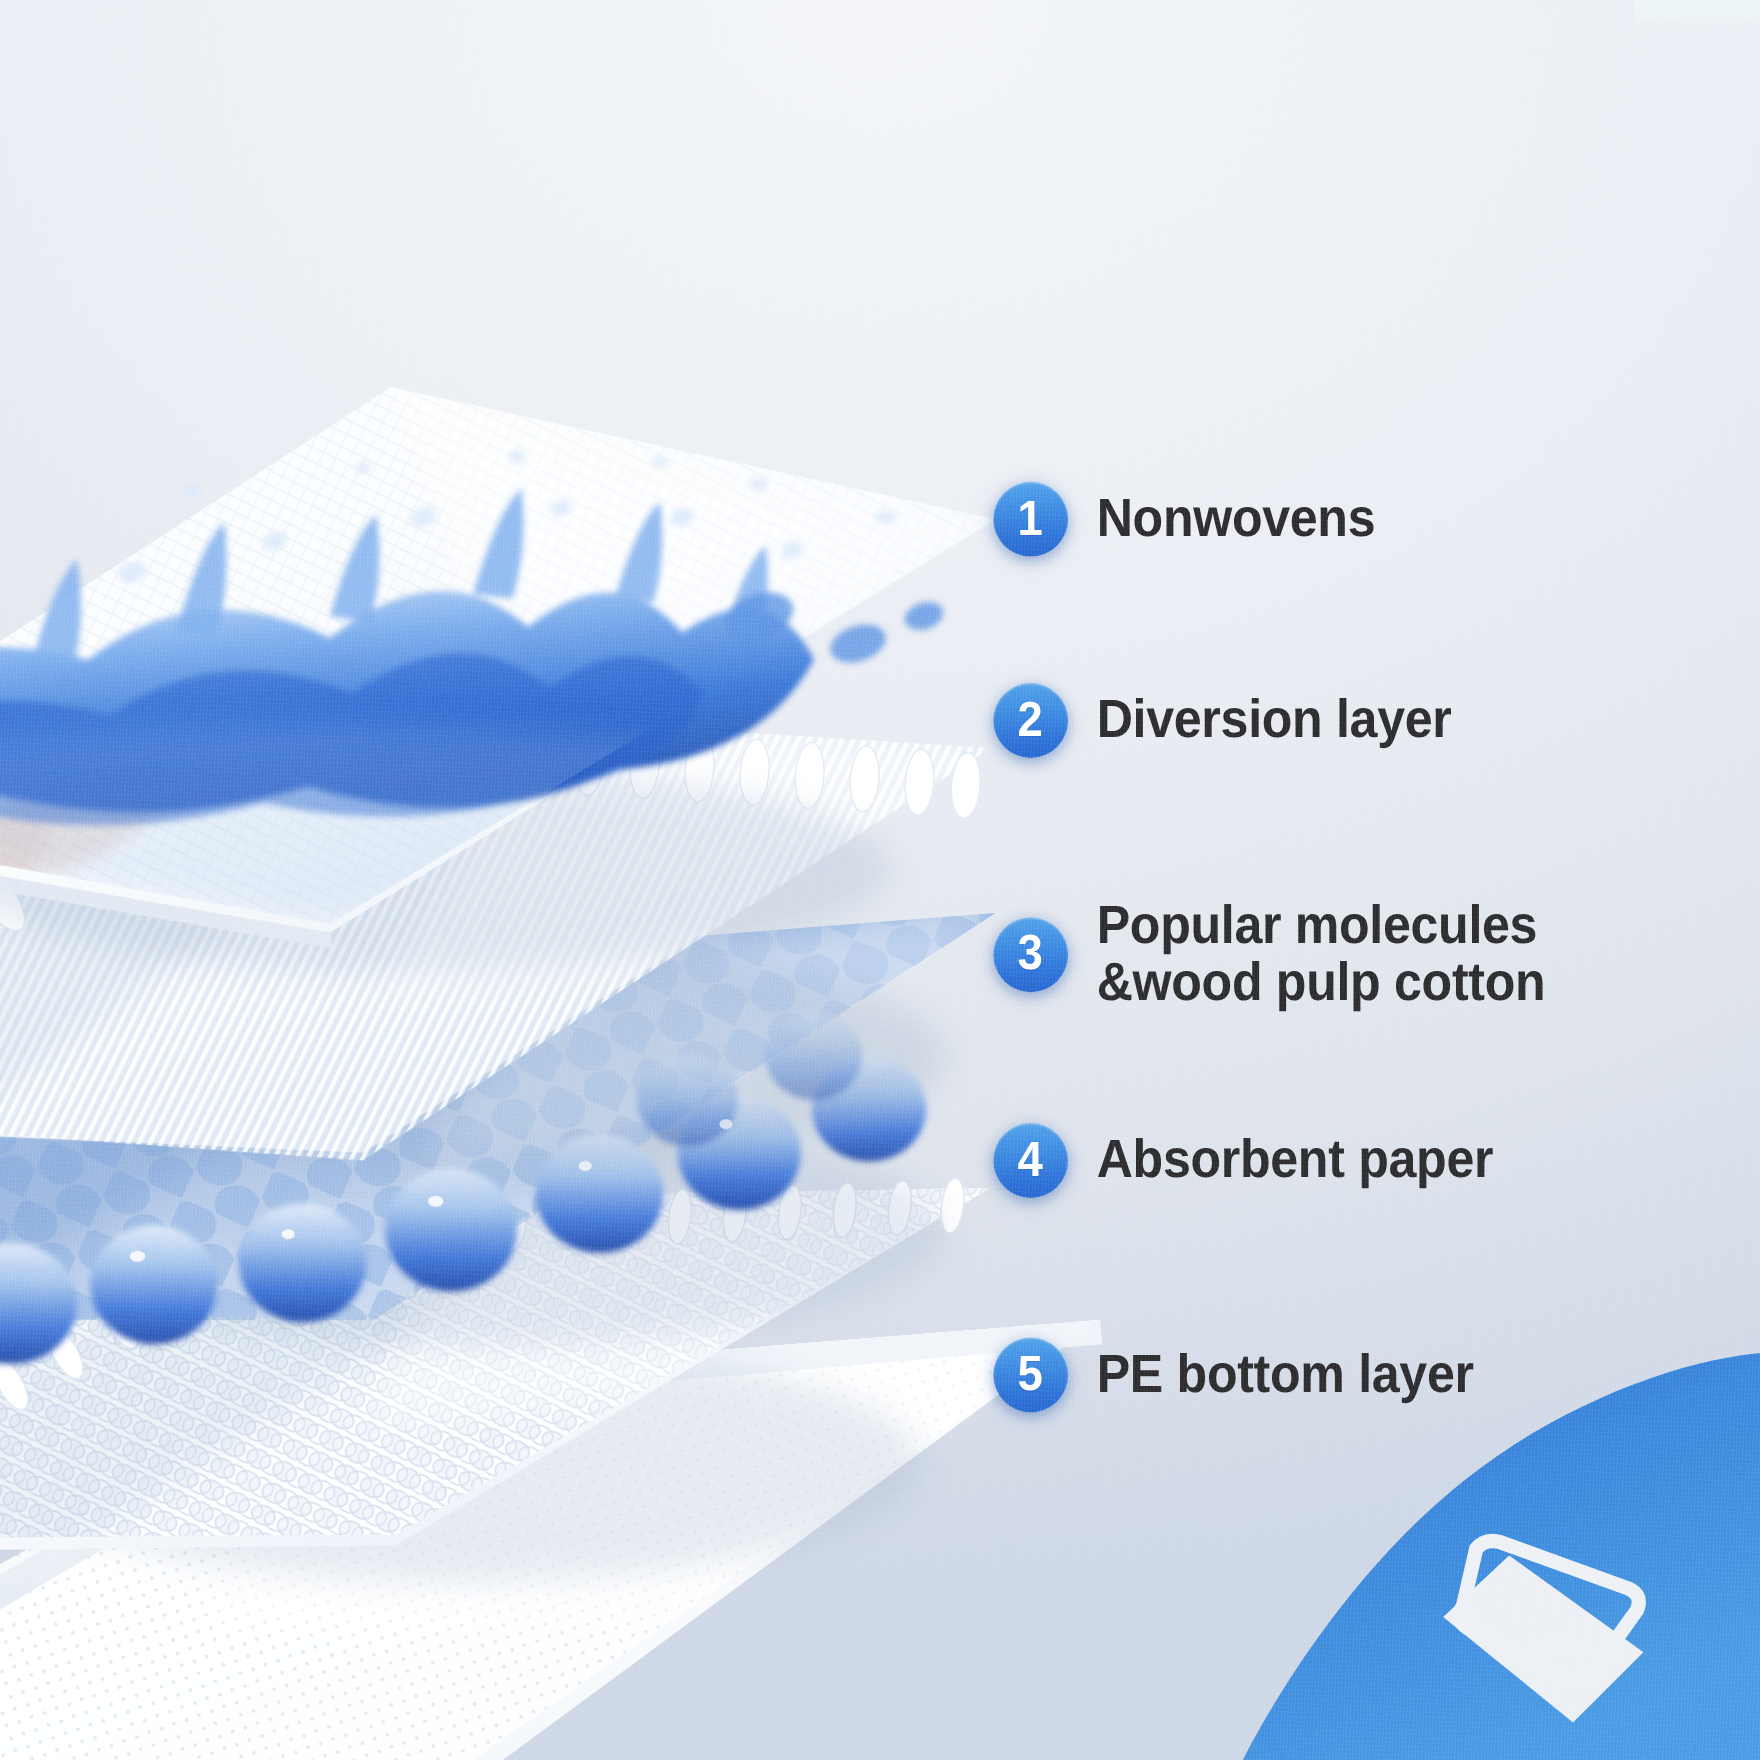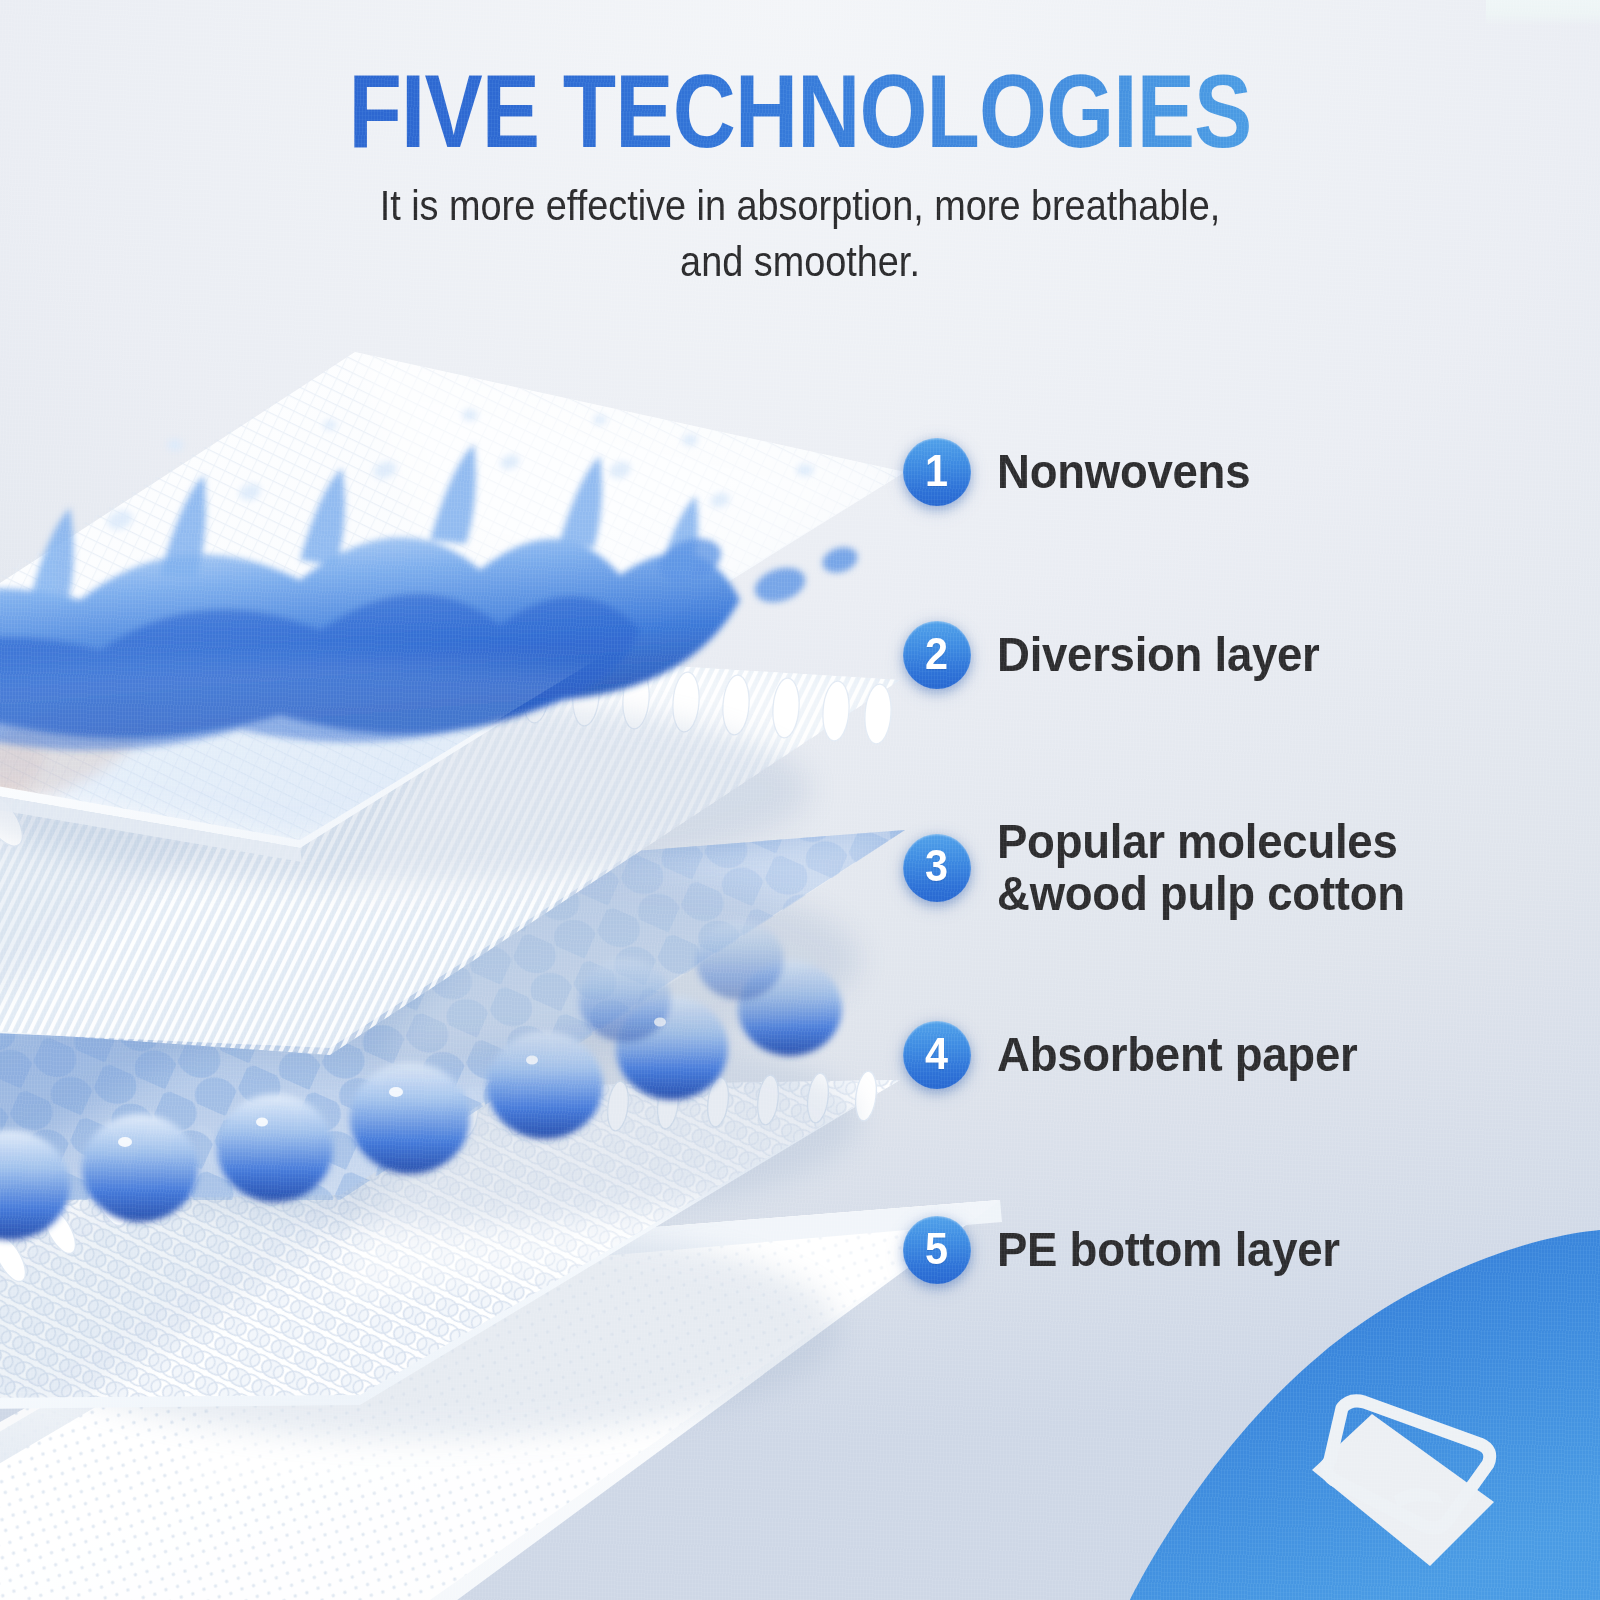--- a/index.html
+++ b/index.html
@@ -406,25 +406,20 @@
 
       <g clip-path="url(#clipTop)">
         <path d="M-240 700 Q100 640 420 660 Q640 672 860 700 L300 840 L-250 750 Z" fill="#9EC2EE" opacity=".22" filter="url(#fSoft)"></path>
       </g>
     </g>
   </svg>
 
   <div class="grain"></div>
   <div class="topright-patch"></div>
 
-  <div class="header">
-    <div class="title">FIVE TECHNOLOGIES</div>
-    <div class="subtitle">It is more effective in absorption, more breathable,
-and smoother.</div>
-  </div>
 
   <div class="legend">
 
     <div class="legend-item" style="top:438px;left:0;">
       <div class="badge badge-dot-shadow">
         <span>1</span>
       </div>
       <div class="legend-label">Nonwovens</div>
     </div>
 

